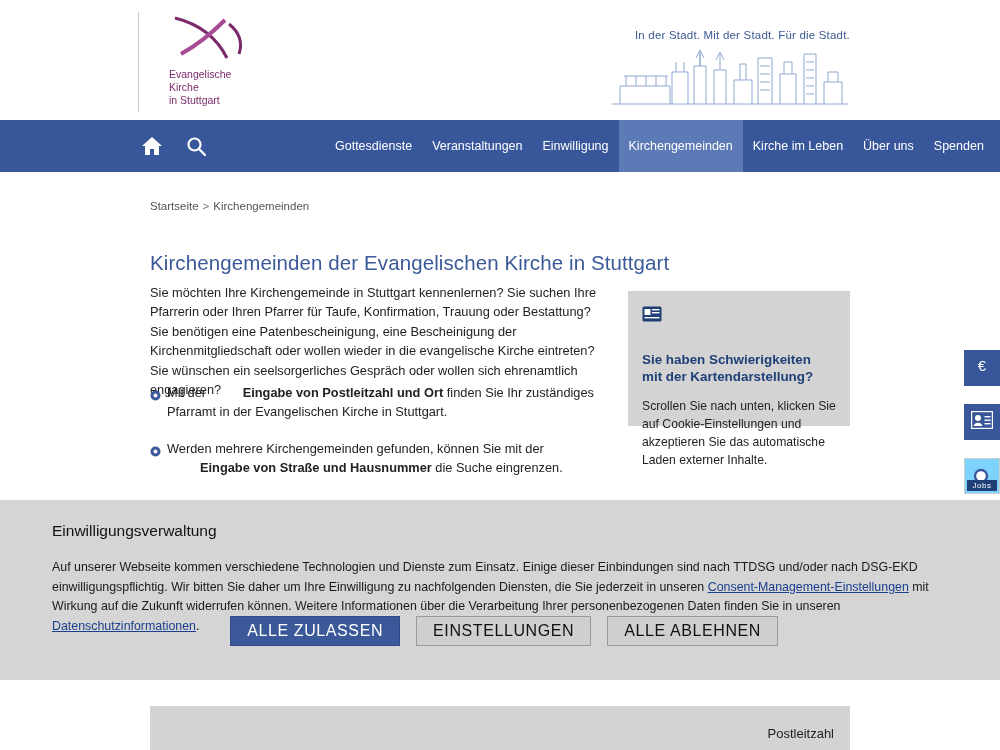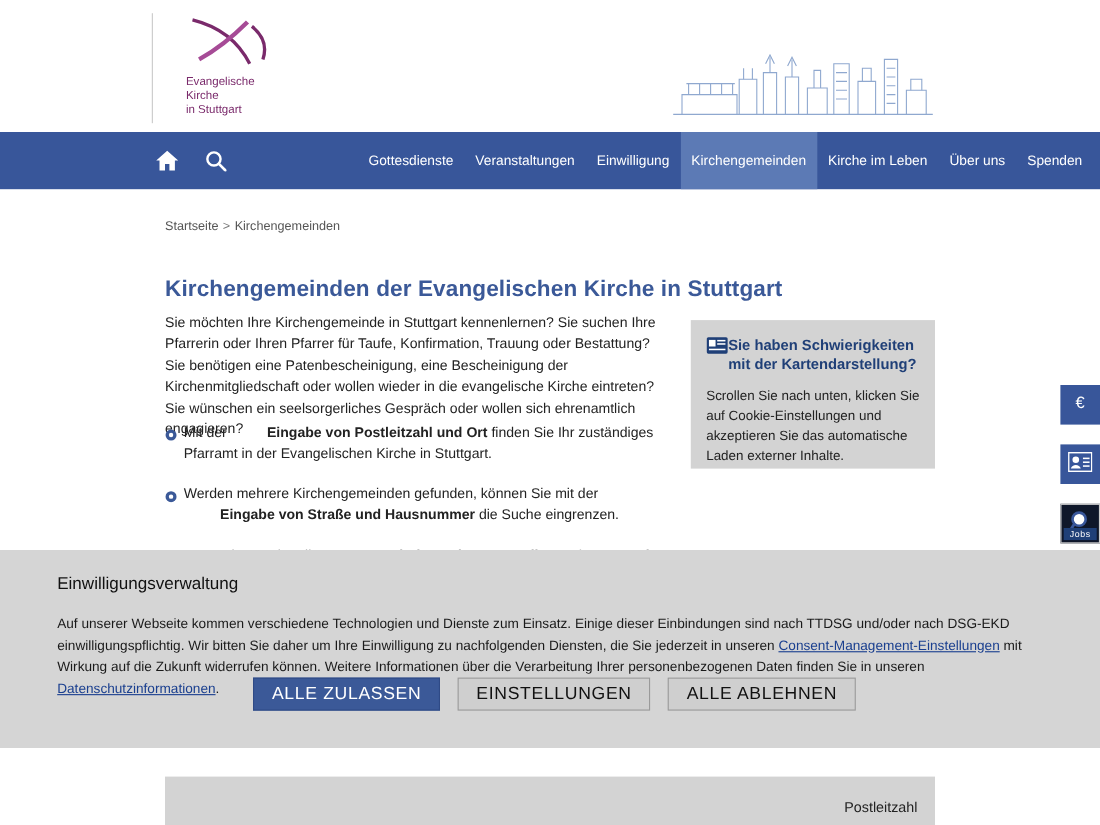--- a/index.html
+++ b/index.html
@@ -73,21 +73,21 @@
   .breadcrumb {
     position: absolute; left: 150px; top: 200px;
     font-size: 11.5px; color: #555;
   }
   .breadcrumb a { color: #555; text-decoration: none; }
   .breadcrumb .sep { margin: 0 4px; color: #777; }
 
   
   .h1 {
     position: absolute; left: 150px; top: 237px;
-    font-size: 20.5px; color: #3b5998; font-weight: bold;
+    font-size: 20.5px; color: #3b5998; font-weight: normal;
     letter-spacing: .1px;
   }
   .intro {
     position: absolute; left: 150px; top: 283px; width: 460px;
     font-size: 12.8px; line-height: 19.4px; color: #222;
   }
   .bullets {
     position: absolute; left: 150px; top: 383px; width: 465px;
   }
   .bullet {
@@ -99,38 +99,38 @@
   }
   .bullet b { font-weight: bold; padding-left: 33px; }
 
   
   .infobox {
     position: absolute; left: 628px; top: 291px; width: 222px; height: 135px;
     background: #d3d3d3;
     padding: 14px 14px 12px 14px;
   }
   .infobox-head {
-    display: flex; align-items: flex-start; gap: 0;
-    color: #1f3f77; font-weight: bold; font-size: 13.4px; line-height: 17px;
+    display: flex; align-items: flex-start; gap: 25px;
+    color: #1f3f77; font-weight: bold; font-size: 13.4px; line-height: 17px; flex-direction: column;
   }
   .infobox-icon { flex: 0 0 auto; margin-top: 1px; }
   .infobox-body {
     margin-top: 12px; font-size: 12.2px; line-height: 18px; color: #222;
   }
 
   
   .floaters {
     position: absolute; right: 0; top: 350px; width: 40px;
   }
   .floater {
     width: 36px; height: 36px; margin-bottom: 18px; margin-left: 4px;
     background: #38569a; display: flex; align-items: center; justify-content: center;
     color: #fff; position: relative;
   }
-  .floater.jobs { background: #0f172a; border: 1px solid #ccc; }
+  .floater.jobs { background: #7dd3fc; border: 1px solid #ccc; align-items: flex-end; }
   .floater .jobs-badge {
     position: absolute; bottom: 2px; left: 2px; right: 2px;
     background: #1f3f77; color: #fff; font-size: 8px; text-align: center;
     letter-spacing: .5px; padding: 1px 0;
   }
 
   
   .formbox {
     position: absolute; left: 150px; top: 706px; width: 700px; height: 60px;
     background: #d3d3d3; padding: 20px 16px 0 16px;
@@ -188,20 +188,21 @@
           <path d="M60 10 C 70 18, 74 28, 70 40" stroke="#7a2a6b" stroke-width="3" fill="none"></path>
         </svg>
       </div>
       <div class="logo-text">
         <div>Evangelische</div>
         <div>Kirche</div>
         <div>in Stuttgart</div>
       </div>
     </div>
 
+    <div class="claim">In der Stadt. Mit der Stadt. Für die Stadt.</div>
 
     <div class="skyline">
       <svg width="240" height="62" viewBox="0 0 240 62" xmlns="http://www.w3.org/2000/svg">
         <g stroke="#8fa8cf" stroke-width="1" fill="none">
           <path d="M2 58 L238 58"></path>
           <path d="M10 58 L10 40 L60 40 L60 58"></path>
           <path d="M16 40 L16 30 M26 40 L26 30 M36 40 L36 30 M46 40 L46 30 M56 40 L56 30"></path>
           <path d="M14 30 L58 30"></path>
           <path d="M62 58 L62 26 L78 26 L78 58"></path>
           <path d="M66 26 L66 16 M74 26 L74 16"></path>

